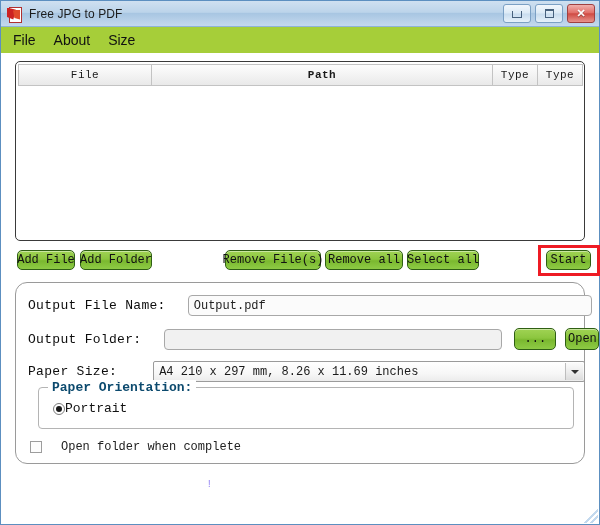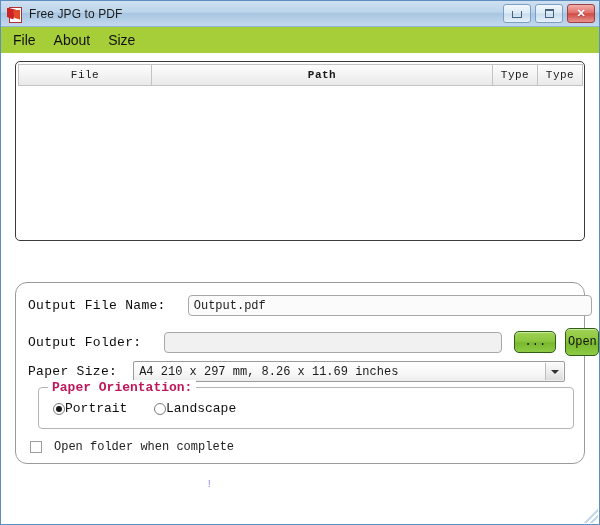--- a/index.html
+++ b/index.html
@@ -283,26 +283,26 @@
     background: #f1f1f1;
   }
   .btn-dots {
     margin-left: 12px;
     width: 42px;
     height: 22px;
   }
   .btn-open {
     margin-left: 9px;
     width: 34px;
-    height: 28px;
+    height: 22px;
   }
 
   .row-papersize { left: 12px; top: 78px; }
   .combo {
-    margin-left: 16px;
+    margin-left: 36px;
     width: 432px;
     height: 21px;
     background: linear-gradient(to bottom, #ffffff 0%, #f7f7f7 60%, #ececec 100%);
     border: 1px solid #9b9b9b;
     border-radius: 2px;
     box-sizing: border-box;
     display: flex;
     align-items: center;
     position: relative;
     font-family: "Liberation Mono", monospace;
@@ -342,21 +342,21 @@
   }
   .group-title {
     position: absolute;
     left: 9px;
     top: -8px;
     background: #ffffff;
     padding: 0 4px;
     font-family: "Liberation Mono", monospace;
     font-size: 13px;
     font-weight: bold;
-    color: #be185d;
+    color: #0c4a6e;
     white-space: nowrap;
   }
   .radio-wrap {
     position: absolute;
     top: 13px;
     display: flex;
     align-items: center;
   }
   .radio-portrait  { left: 14px; }
   .radio-landscape { left: 115px; }
@@ -384,21 +384,21 @@
     color: #111111;
     white-space: nowrap;
   }
 
   .check-row {
     position: absolute;
     left: 14px;
     top: 157px;
     display: flex;
     align-items: center;
-    gap: 12px;
+    gap: 19px;
   }
   .checkbox {
     width: 12px;
     height: 12px;
     border: 1px solid #9d9d9d;
     background: #fdfdfd;
     box-sizing: border-box;
     flex: 0 0 12px;
   }
   .check-label {
@@ -474,20 +474,29 @@
     <div class="filelist">
       <div class="filelist-header">
         <div class="col-head col-file">File</div>
         <div class="col-head col-path">Path</div>
         <div class="col-head col-size">Type</div>
         <div class="col-head col-type">Type</div>
       </div>
       <div class="filelist-body"></div>
     </div>
 
+    <div class="button-row">
+      <div class="gbtn btn-addfile">Add File</div>
+      <div class="gbtn btn-addfolder">Add Folder</div>
+      <div class="gbtn btn-removefs">Remove File(s)</div>
+      <div class="gbtn btn-removeall">Remove all</div>
+      <div class="gbtn btn-selectall">Select all</div>
+      <div class="highlight-box"></div>
+      <div class="gbtn btn-start">Start</div>
+    </div>
 
     <div class="options-panel">
 
       <div class="opt-row row-filename">
         <span class="opt-label">Output File Name:</span>
         <span class="field">Output.pdf</span>
       </div>
 
       <div class="opt-row row-folder">
         <span class="opt-label">Output Folder:</span>
@@ -507,24 +516,20 @@
       </div>
 
       <div class="groupbox">
         <div class="group-title">Paper Orientation:</div>
 
         <div class="radio-wrap radio-portrait">
           <span class="radio checked"></span>
           <span class="radio-label">Portrait</span>
         </div>
 
-        <div class="radio-wrap radio-landscape">
-          <span class="radio"></span>
-          <span class="radio-label">Landscape</span>
-        </div>
       </div>
 
       <div class="check-row">
         <span class="checkbox"></span>
         <span class="check-label">Open folder when complete</span>
       </div>
 
     </div>
 
     <div class="statusarea">

